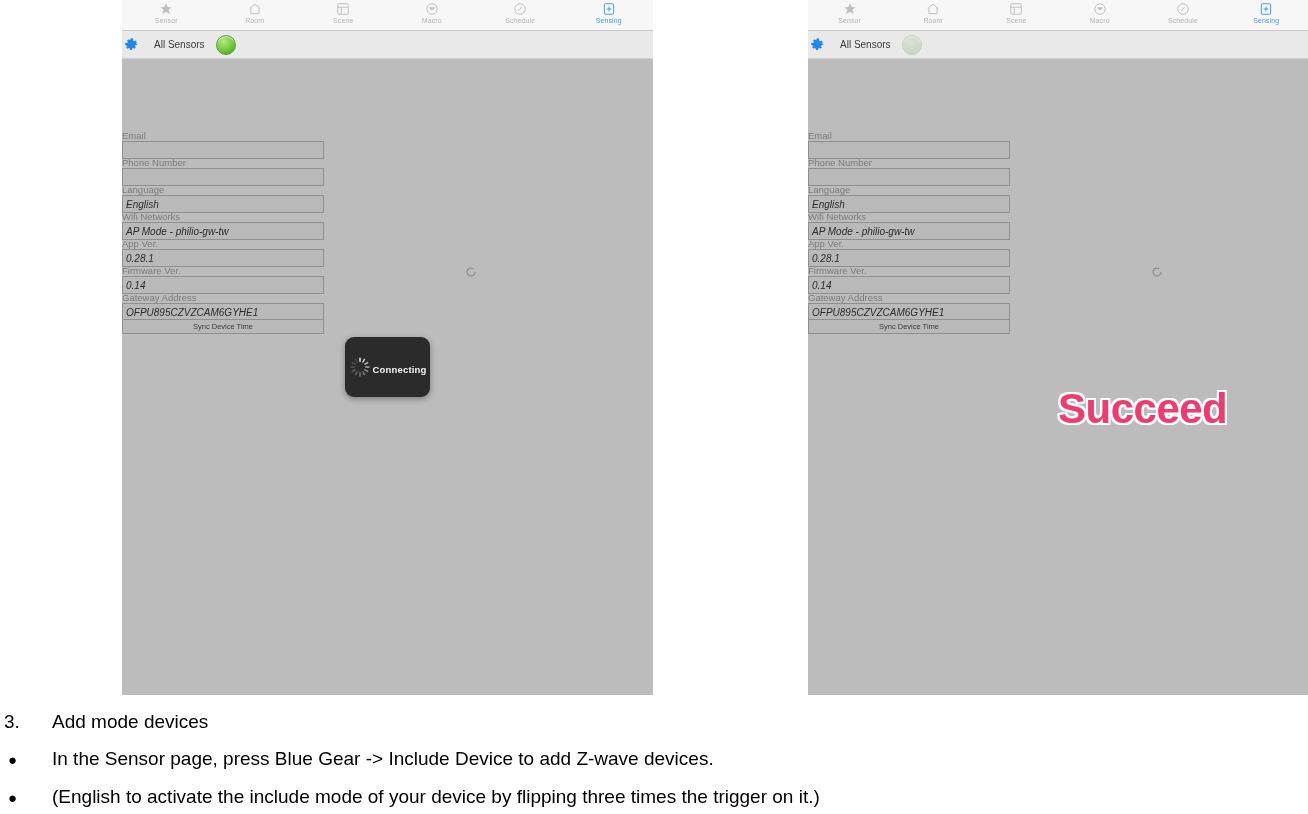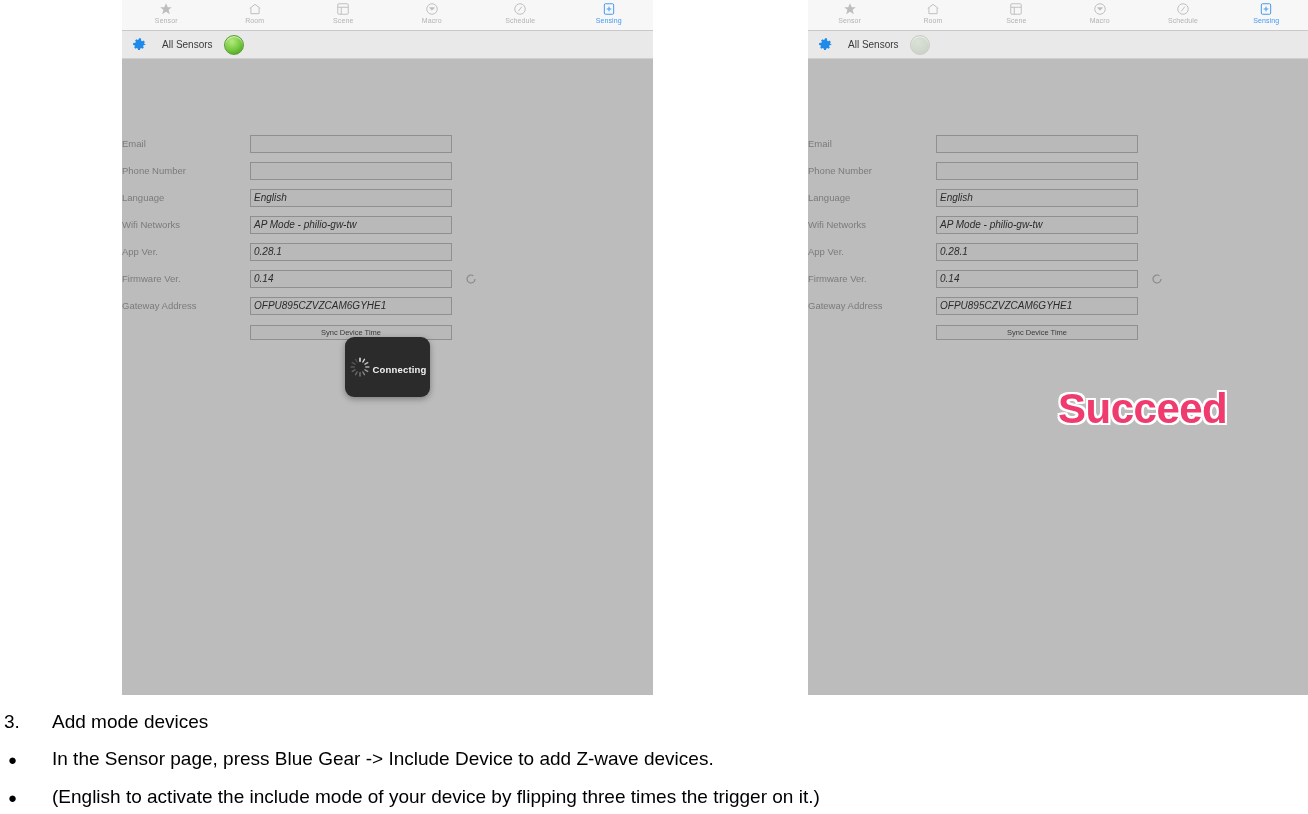--- a/index.html
+++ b/index.html
@@ -68,21 +68,20 @@
   
   .subbar {
     position: absolute;
     left: 0; right: 0;
     top: 31px;
     height: 28px;
     background: #e9e9e9;
     border-bottom: 1px solid #cfcfcf;
     display: flex;
     align-items: center;
-    padding-left: 8px;
     box-sizing: border-box;
   }
   .gear-icon {
     width: 18px; height: 18px;
     color: #1f8aea;
     display: flex; align-items: center; justify-content: center;
   }
   .subbar-title {
     font-size: 10px;
     color: #3a3a3a;
@@ -104,23 +103,24 @@
   }
 
   
   .form {
     position: absolute;
     left: 0; right: 0;
     top: 130px;
   }
   .form-row {
     display: flex;
-    align-items: center;
+    align-items: flex-start;
     height: 27px;
     position: relative;
+    flex-direction: column;
   }
   .form-label {
     font-size: 9.5px;
     color: #7b7b7b;
     width: 128px;
     text-align: left;
     white-space: nowrap;
   }
   .form-field {
     width: 202px;

